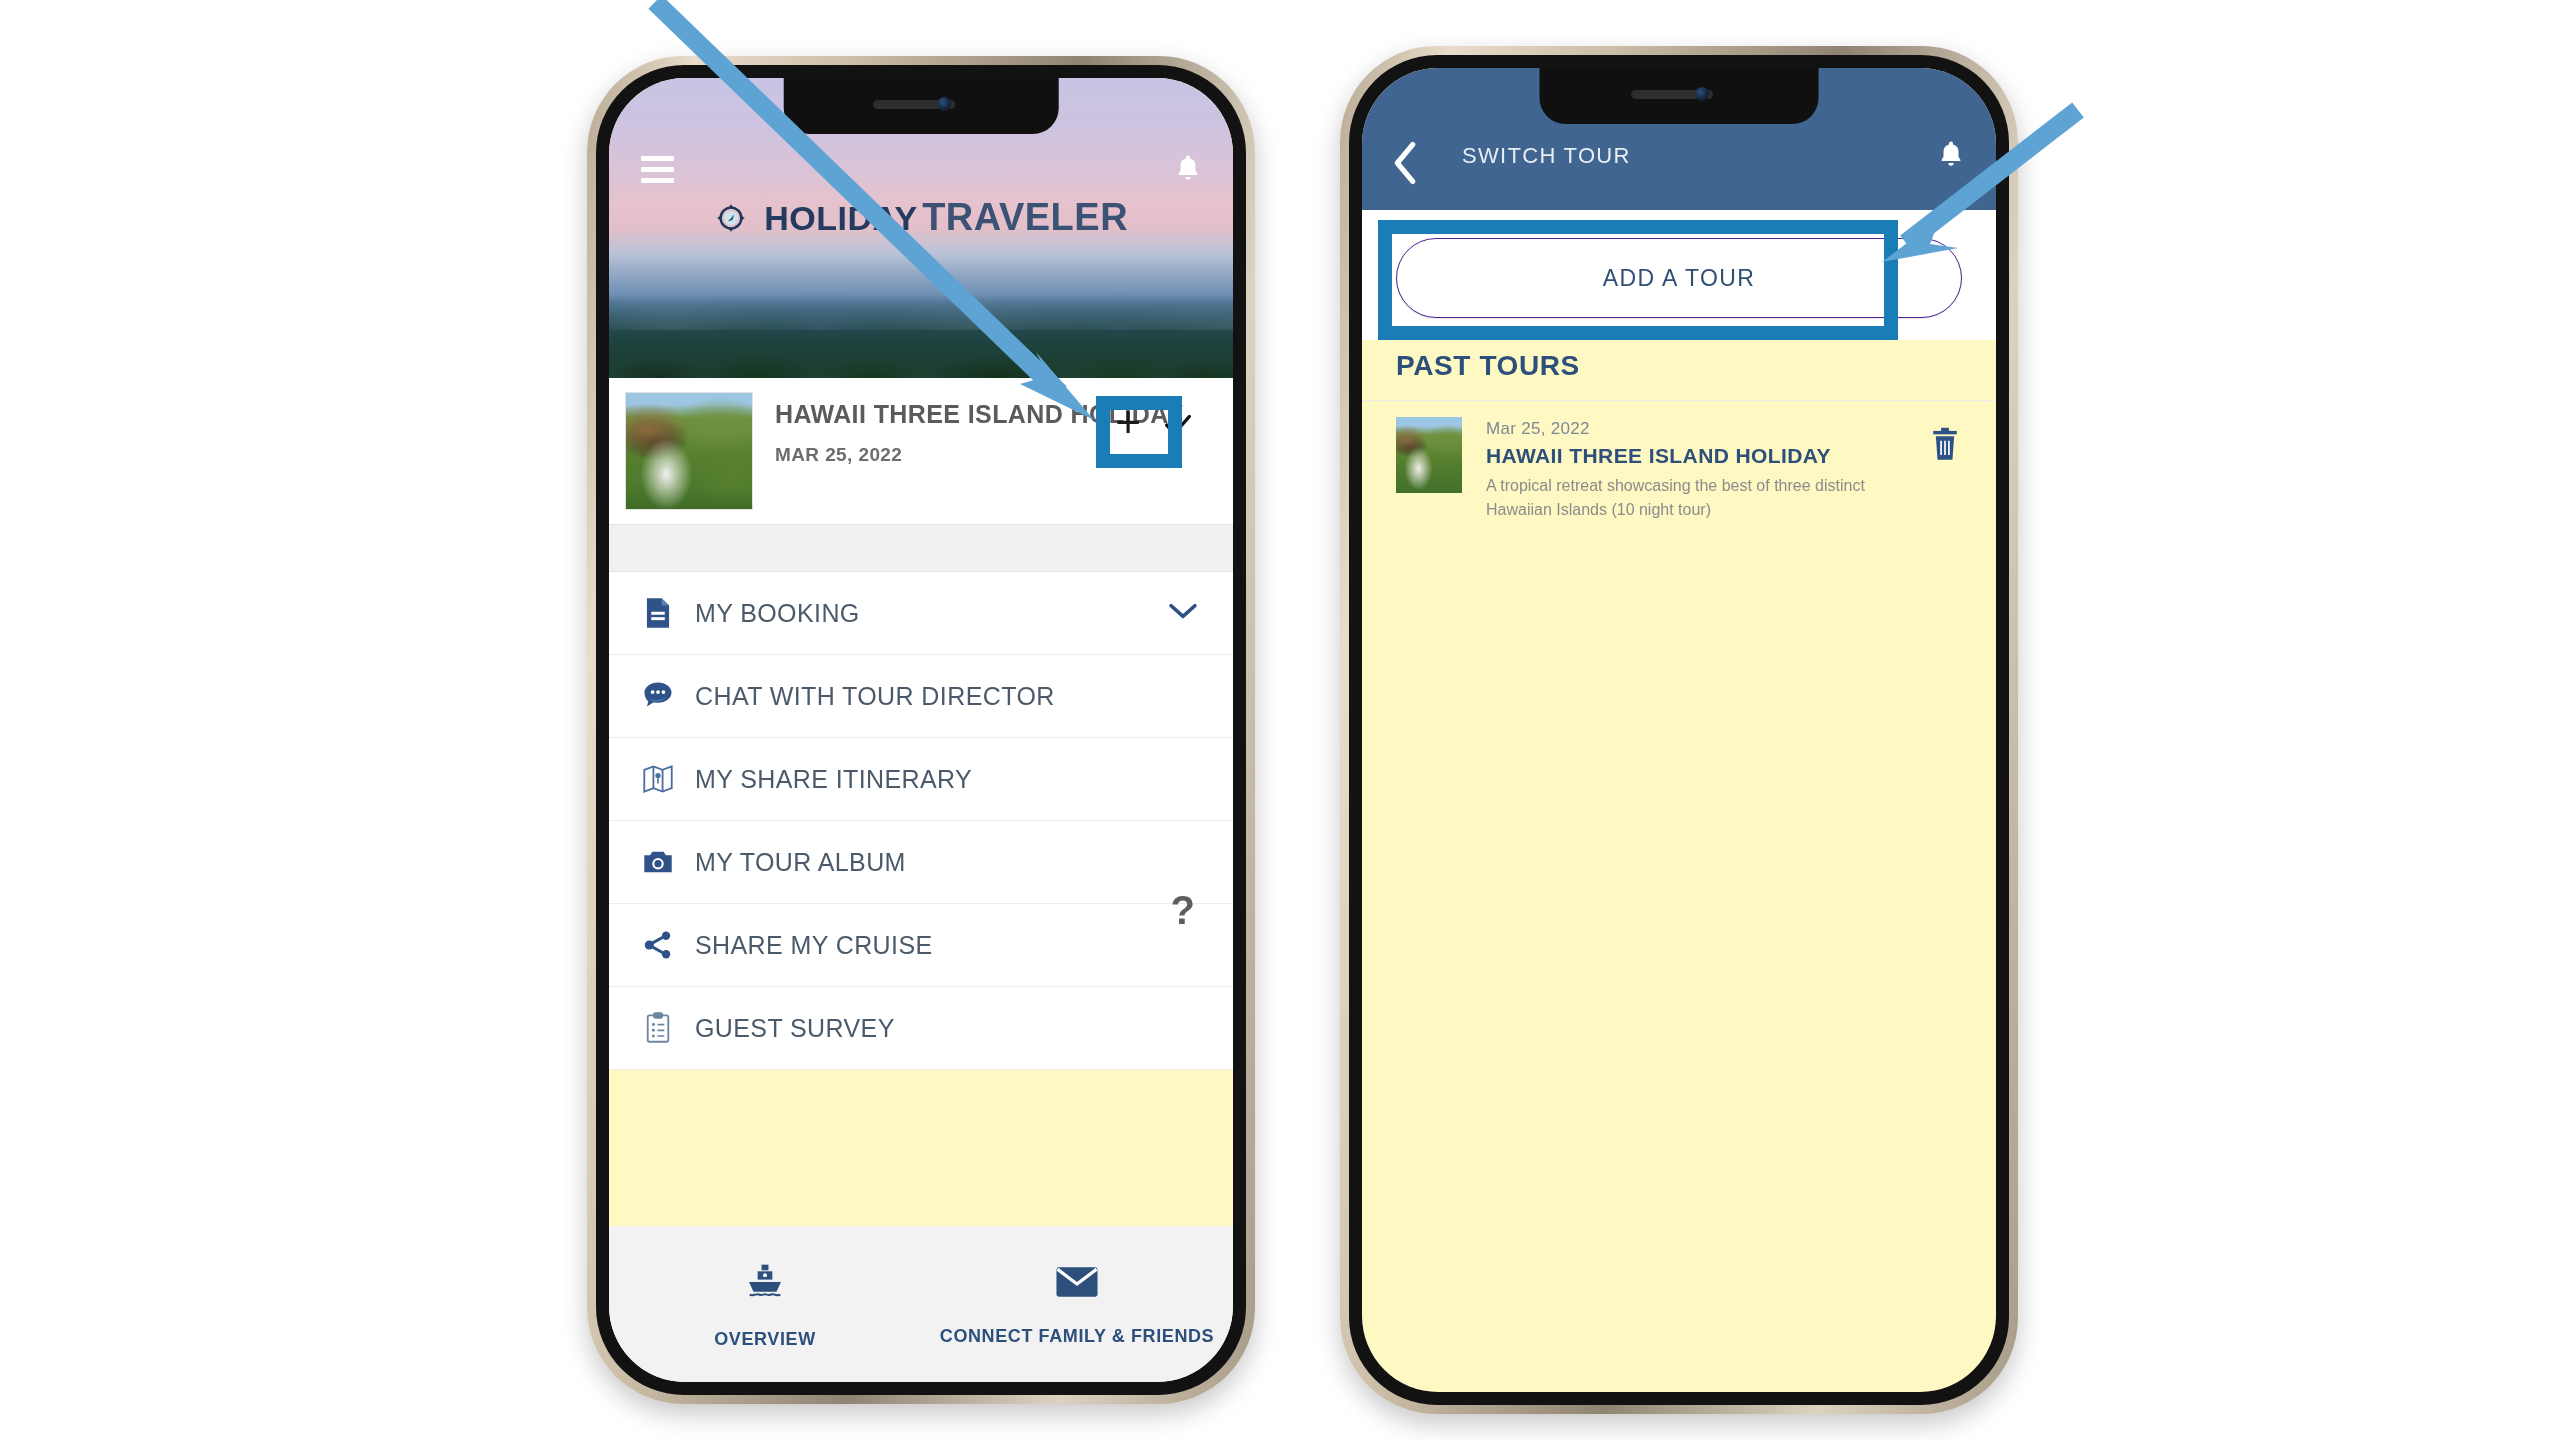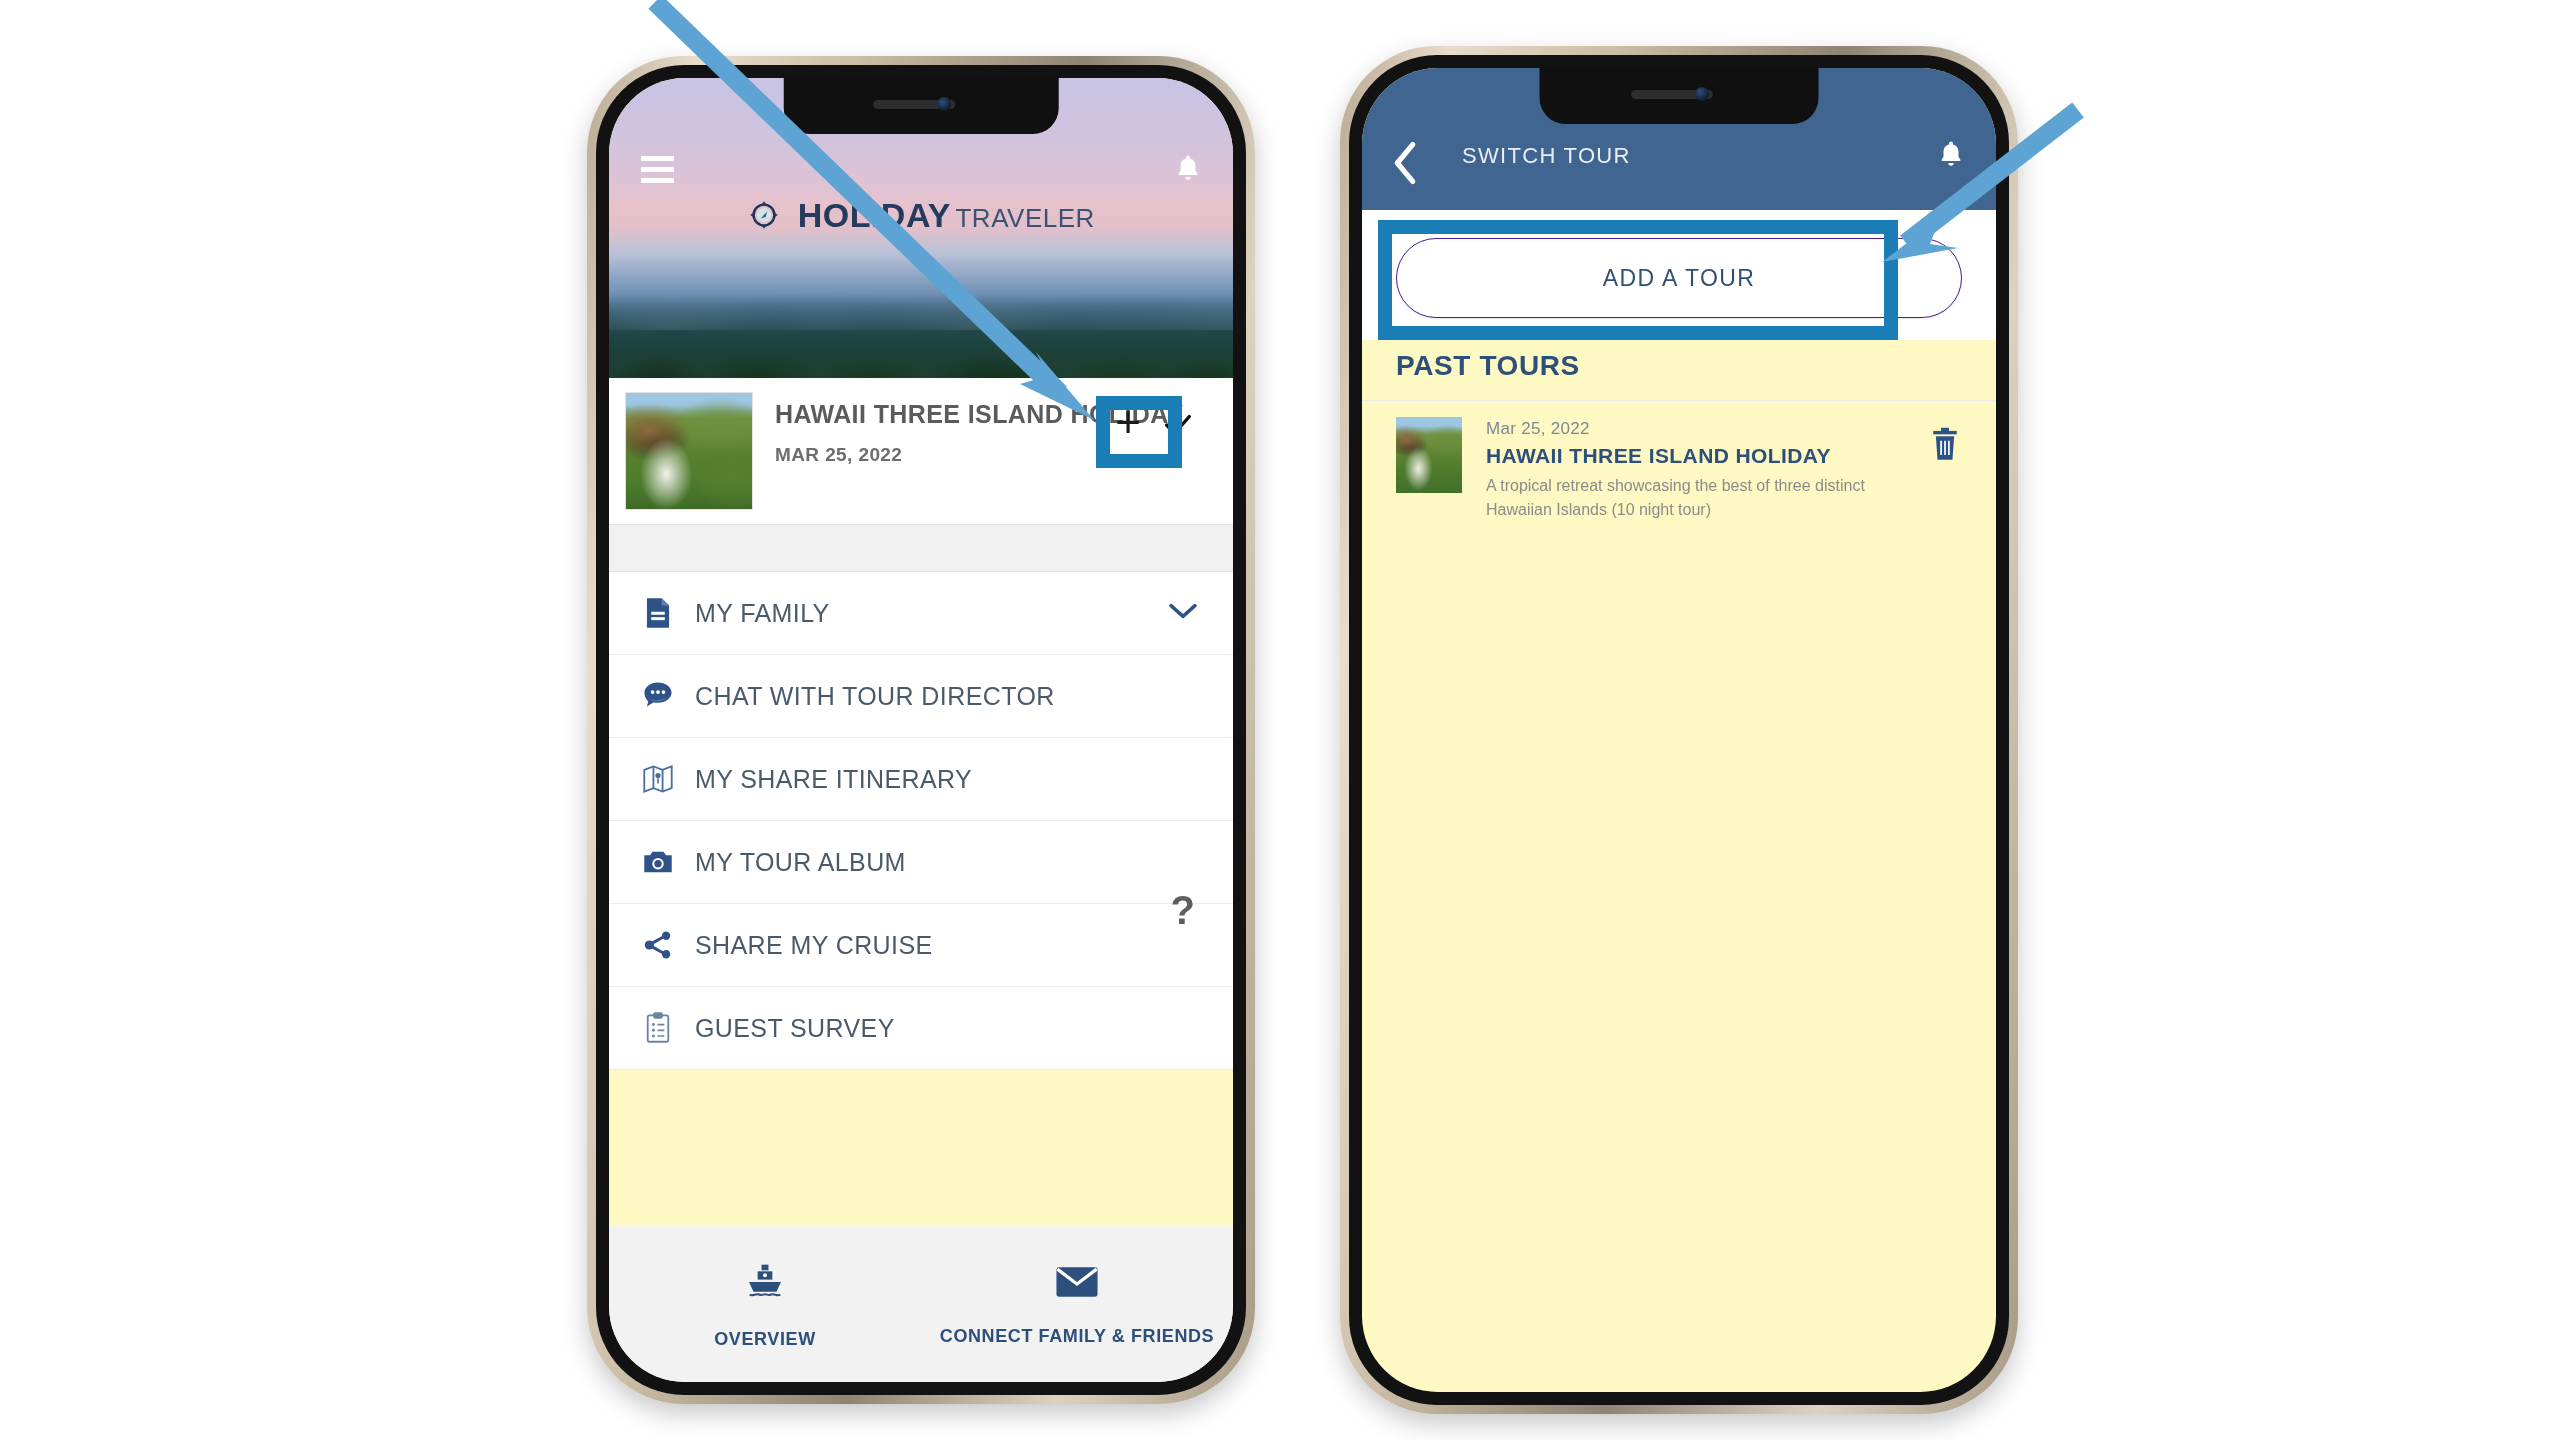--- a/index.html
+++ b/index.html
@@ -43,21 +43,21 @@
           radial-gradient(ellipse 190px 52px at 82% 100%, #5a7fa8 0%, transparent 72%),
           radial-gradient(ellipse 140px 40px at 98% 100%, #7092b6 0%, transparent 72%);
         opacity:.95;}
   .hamburger{position:absolute;left:32px;top:78px;width:33px;z-index:30;}
   .hamburger span{display:block;height:5px;background:#fff;border-radius:1px;margin-bottom:6px;}
   .bell1{position:absolute;right:30px;top:74px;z-index:30;}
   .brandrow{position:absolute;left:0;right:0;top:118px;text-align:center;z-index:30;
             white-space:nowrap;}
   .brand-compass{display:inline-block;vertical-align:-5px;margin-right:12px;}
   .brand-bold{font-size:34px;font-weight:700;letter-spacing:.5px;color:#243a5e;}
-  .brand-light{font-size:26px;font-weight:400;letter-spacing:.5px;color:#3c5274;margin-top:12px;}
+  .brand-light{font-size:38px;font-weight:700;letter-spacing:.5px;color:#3c5274;margin-top:12px;}
 
   
   .tourcard{display:flex;align-items:flex-start;padding:14px 18px 14px 16px;background:#fff;position:relative;}
   .thumb{width:128px;height:118px;flex:0 0 128px;border:1px solid #e2e2e2;box-sizing:border-box;
          background:
            radial-gradient(ellipse 40px 55px at 32% 70%, #f2f2ee 0%, rgba(242,242,238,0) 65%),
            radial-gradient(ellipse 60px 40px at 18% 32%, #8c6a3e 0%, rgba(140,106,62,0) 70%),
            radial-gradient(ellipse 50px 30px at 22% 40%, #2c2317 0%, rgba(44,35,23,0) 72%),
            radial-gradient(ellipse 70px 40px at 75% 28%, #6d8f3f 0%, rgba(109,143,63,0) 70%),
            radial-gradient(ellipse 60px 50px at 85% 70%, #57802f 0%, rgba(87,128,47,0) 70%),
@@ -178,21 +178,21 @@
 
       <div class="mrow">
         <div class="micon">
           <svg width="30" height="32" viewBox="0 0 24 26" fill="#2f5288">
             <path d="M3 1h12l6 6v18H3z"></path>
                 <path d="M15 1v6h6z" fill="#5d82b5"></path>
             <rect x="6.5" y="12" width="11" height="2.4" fill="#fff"></rect>
             <rect x="6.5" y="16.4" width="11" height="2.4" fill="#fff"></rect>
           </svg>
         </div>
-        <div class="mlabel">MY FAMILY</div>
+        <div class="mlabel">MY BOOKING</div>
         <span class="chev">
           <svg width="32" height="20" viewBox="0 0 24 14" fill="none" stroke="#2c5288" stroke-width="2.6" stroke-linecap="round" stroke-linejoin="round">
             <polyline points="3,3 12,11 21,3"></polyline>
           </svg>
         </span>
       </div>
 
       <div class="mrow">
         <div class="micon">
           <svg width="32" height="32" viewBox="0 0 26 26" fill="#2f5288">

